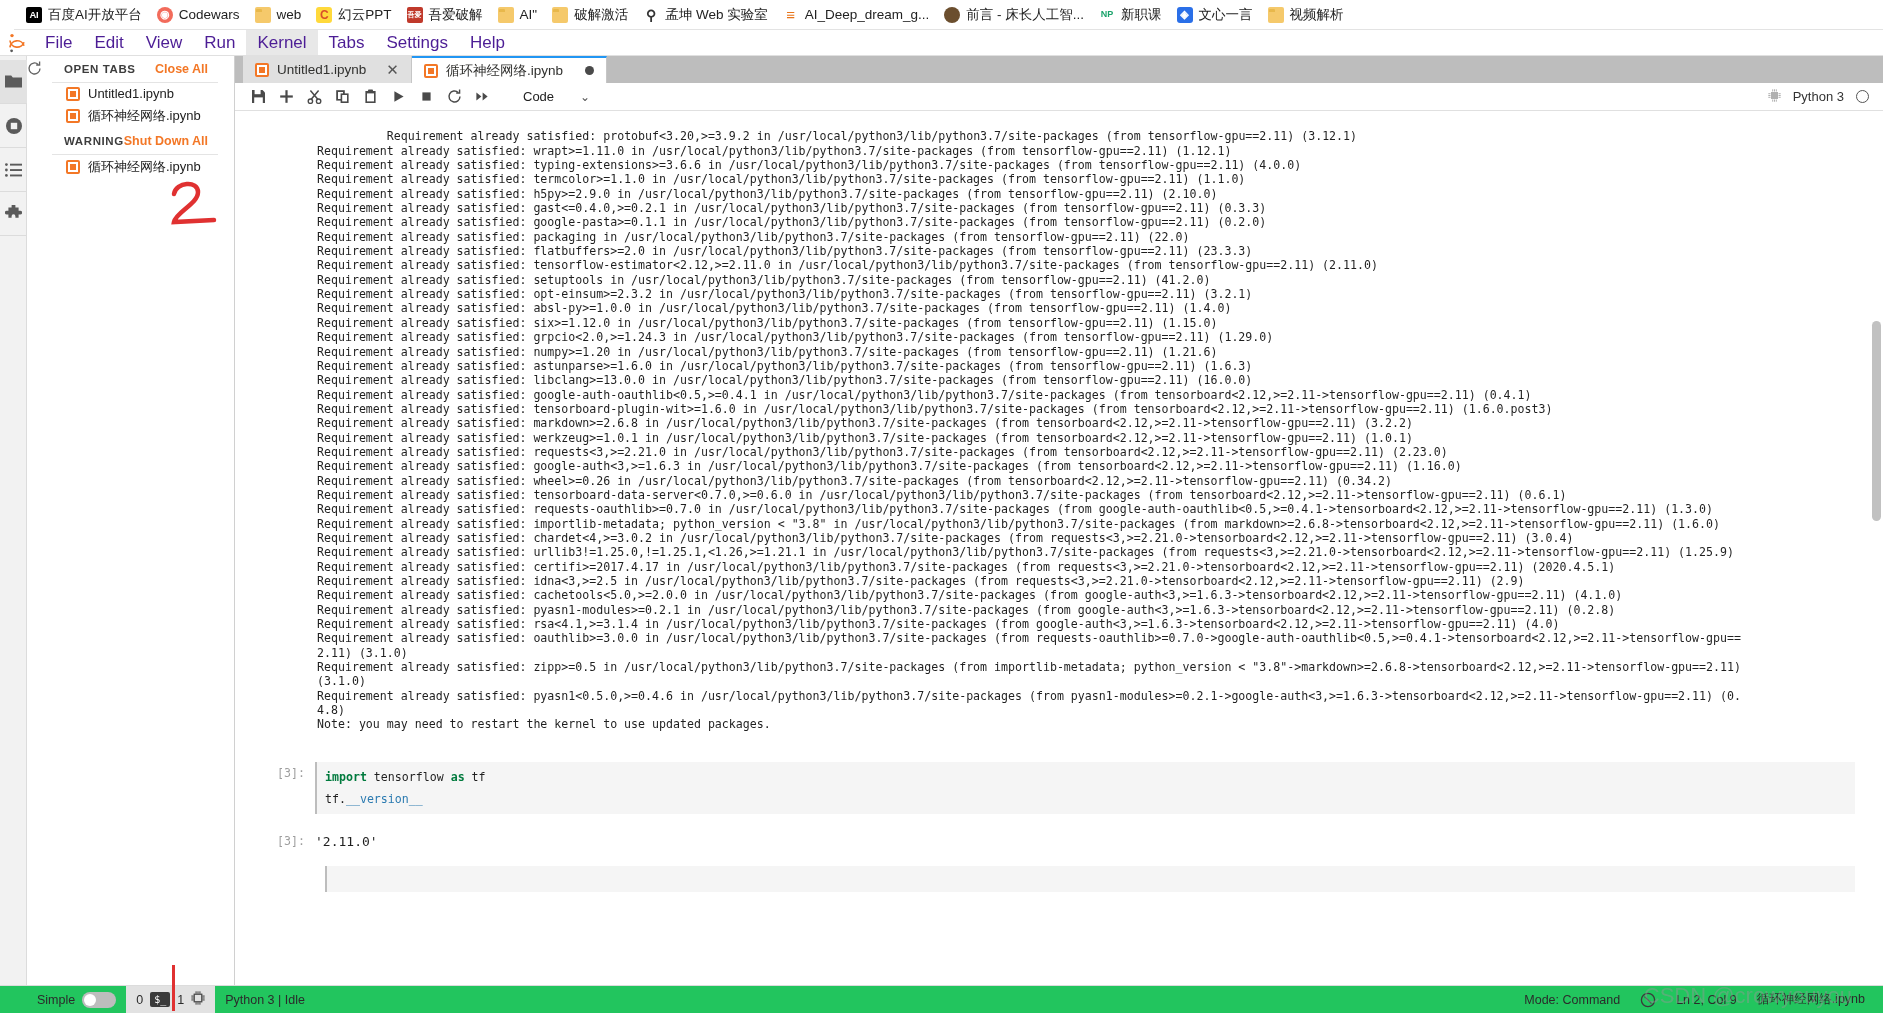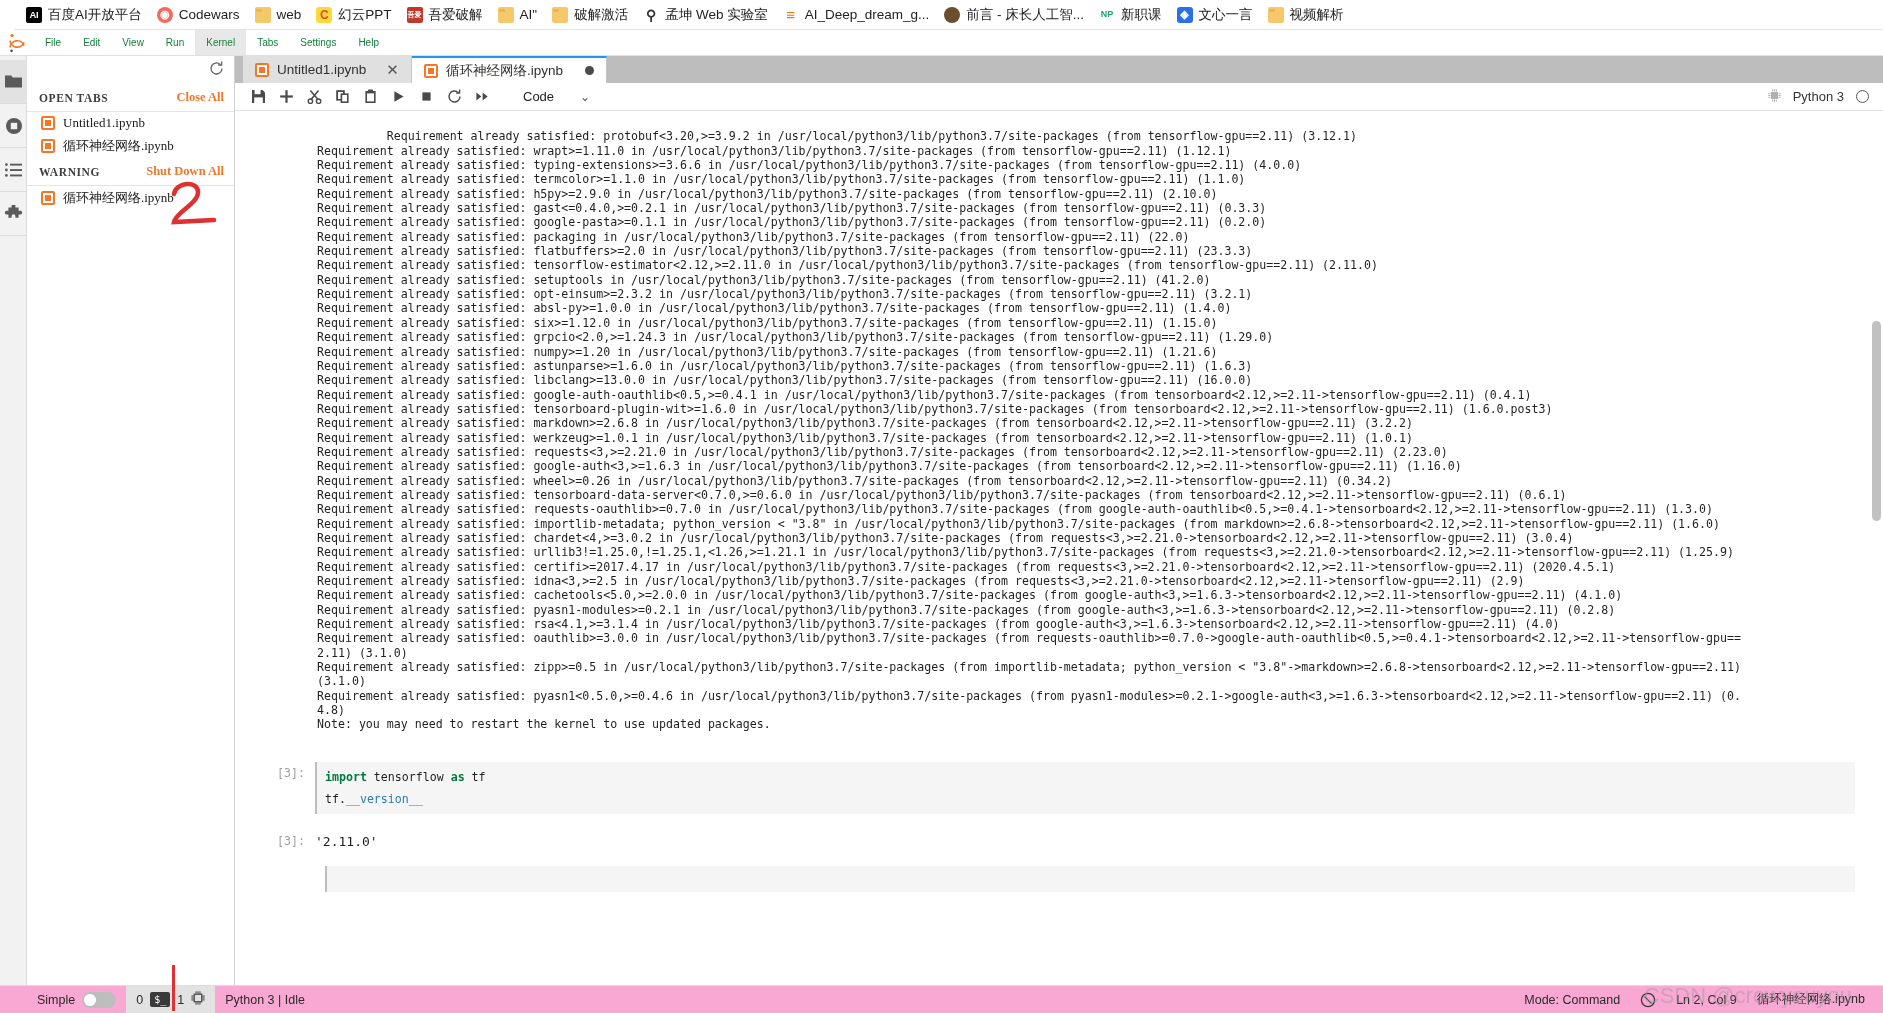--- a/index.html
+++ b/index.html
@@ -60,23 +60,23 @@
     align-items: stretch;
     border-bottom: 1px solid #e0e0e0;
     font-size: 13px;
   }
   #jp-logo {
     width: 34px; display:flex; align-items:center; justify-content:center;
   }
   .menu-item {
     display:flex; align-items:center;
     padding: 0 11px;
-    color: #15803d;
+    color: #4c1d95;
     cursor: default;
-    font-size: 10px;
+    font-size: 17px;
   }
   .menu-item.active { background:#e8e8e8; }
 
   
   #shell { display:flex; height: calc(1013px - 30px - 26px - 28px); }
 
   
   #icon-rail {
     width: 27px;
     background: #f2f2f2;
@@ -91,21 +91,21 @@
     color:#5b5b5b;
     cursor: pointer;
   }
   .rail-btn.active { background:#e2e2e2; }
 
   
   #left-panel {
     width: 208px;
     background:#fff;
     border-right: 1px solid #d0d0d0;
-    display:flex; flex-direction:column;font-family:Liberation Serif, serif;
+    display:flex; flex-direction:row;
   }
   #panel-toolbar {
     height: 28px;
     display:flex; align-items:center; justify-content:flex-end;
     padding-right: 10px;
     color:#616161;
   }
   .panel-header {
     display:flex; align-items:center; justify-content:space-between;
     padding: 6px 10px 6px 12px;
@@ -267,21 +267,21 @@
     background:#fff;
   }
   #vscroll .thumb {
     position:absolute; right:2px; width:9px;
     background:#c1c1c1; border-radius:5px;
   }
 
   
   #status-bar {
     height: 28px;
-    background:#f9a8d4;
+    background:#22c55e;
     border-top: 1px solid #dcdcdc;
     display:flex; align-items:center;
     font-size: 12.5px; color:#2b2b2b;
     padding: 0 8px 0 0;
   }
   #status-left { display:flex; align-items:center; gap:0; }
   .sb-pad { width: 27px; }
   .sb-item { display:flex; align-items:center; gap:7px; padding: 0 10px; cursor:pointer; height:28px;}
   .sb-static { cursor: default; }
   .toggle {

